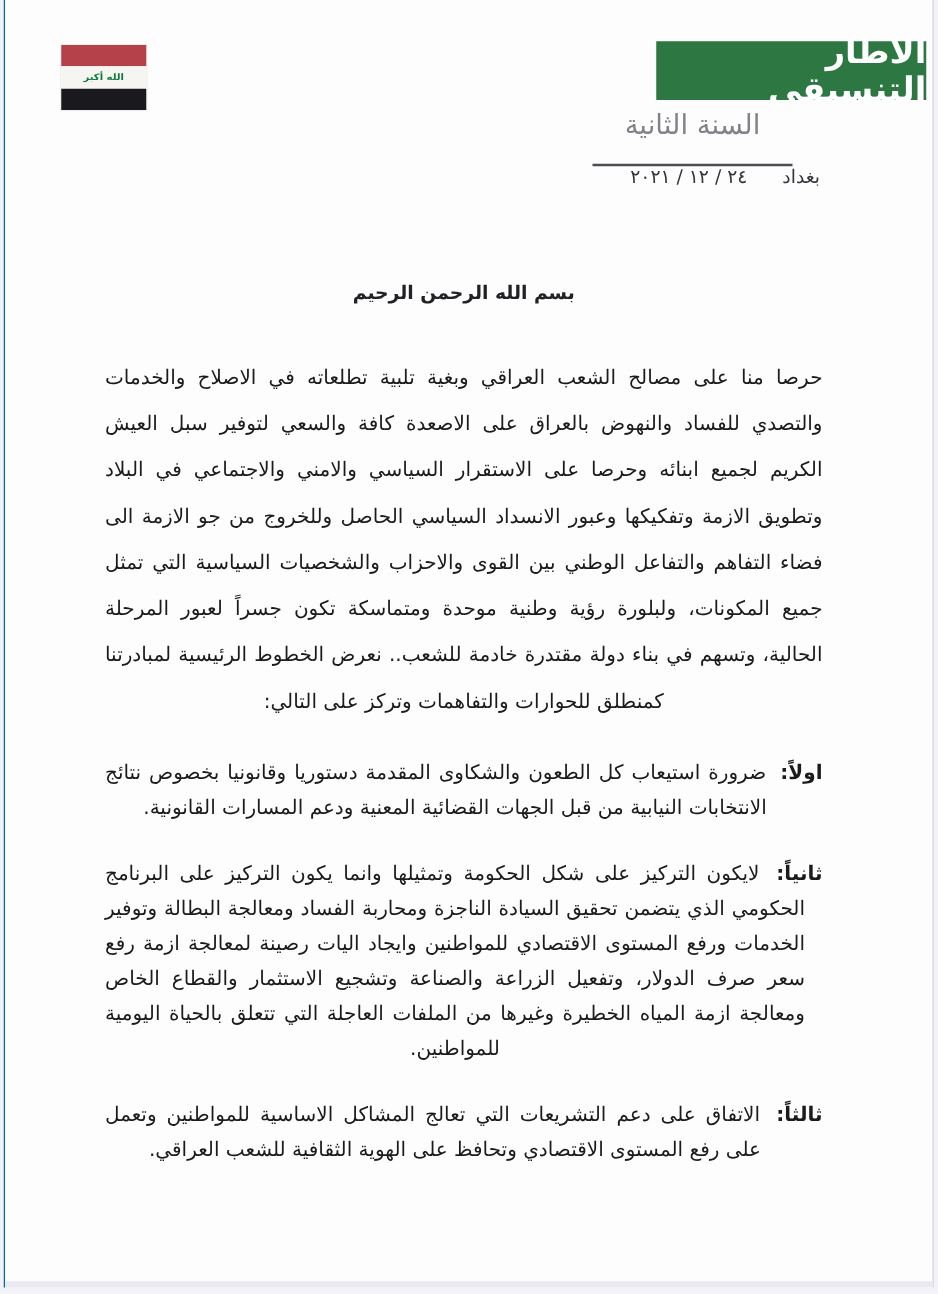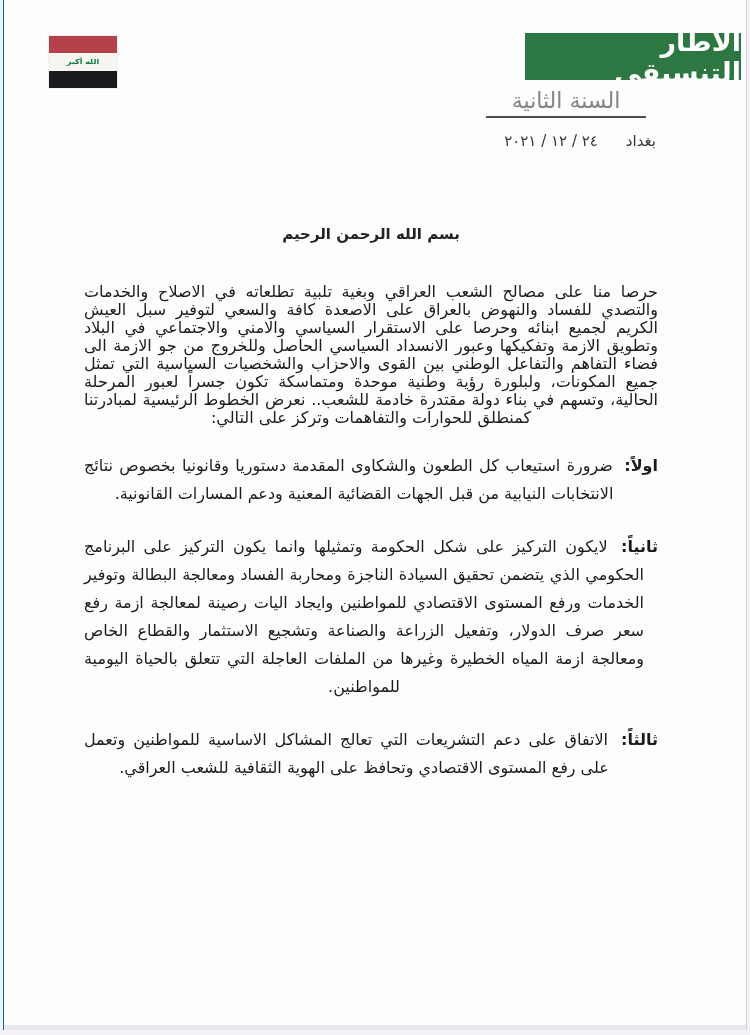--- a/index.html
+++ b/index.html
@@ -35,26 +35,26 @@
     position: absolute; top: 33px; right: 5px;
     width: 216px; height: 47px;
     background: #2d7842;
     color: #ffffff;
     display: flex; align-items: center; justify-content: center;
     font-size: 27px; font-weight: bold;
     letter-spacing: 0.5px;
     text-align: right;
   }
   .year {
-    position: absolute; top: 88px; right: 100px;
+    position: absolute; top: 88px; right: 112px;
     width: 160px;
     text-align: center;
     color: #828288;
     font-size: 22px;
-    padding-bottom: 3px;
+    padding-bottom: 18px;
     border-bottom: 2px solid #4d4d55;
   }
   .dateline {
     position: absolute; top: 132px; right: 90px;
     display: flex; gap: 28px;
     font-size: 15px; color: #35353b;
   }
   .date-num { letter-spacing: 2px; margin-left: 20px; }
   
   .content {
@@ -69,21 +69,21 @@
     margin-top: 25px;
   }
   .doc-title {
     text-align: center;
     font-size: 21px; font-weight: bold;
     margin-top: 16px;
     color: #161616;
   }
   .intro {
     margin: 40px 0 0 0;
-    font-size: 16px; line-height: 18px;
+    font-size: 16px; line-height: 37px;
     text-align: justify;
     text-align-last: center;
   }
   .item {
     margin: 25px 0 0 0;
     padding-right: 14px; text-indent: -14px;
     font-size: 16px; line-height: 28px;
     text-align: justify;
     text-align-last: center;
   }

